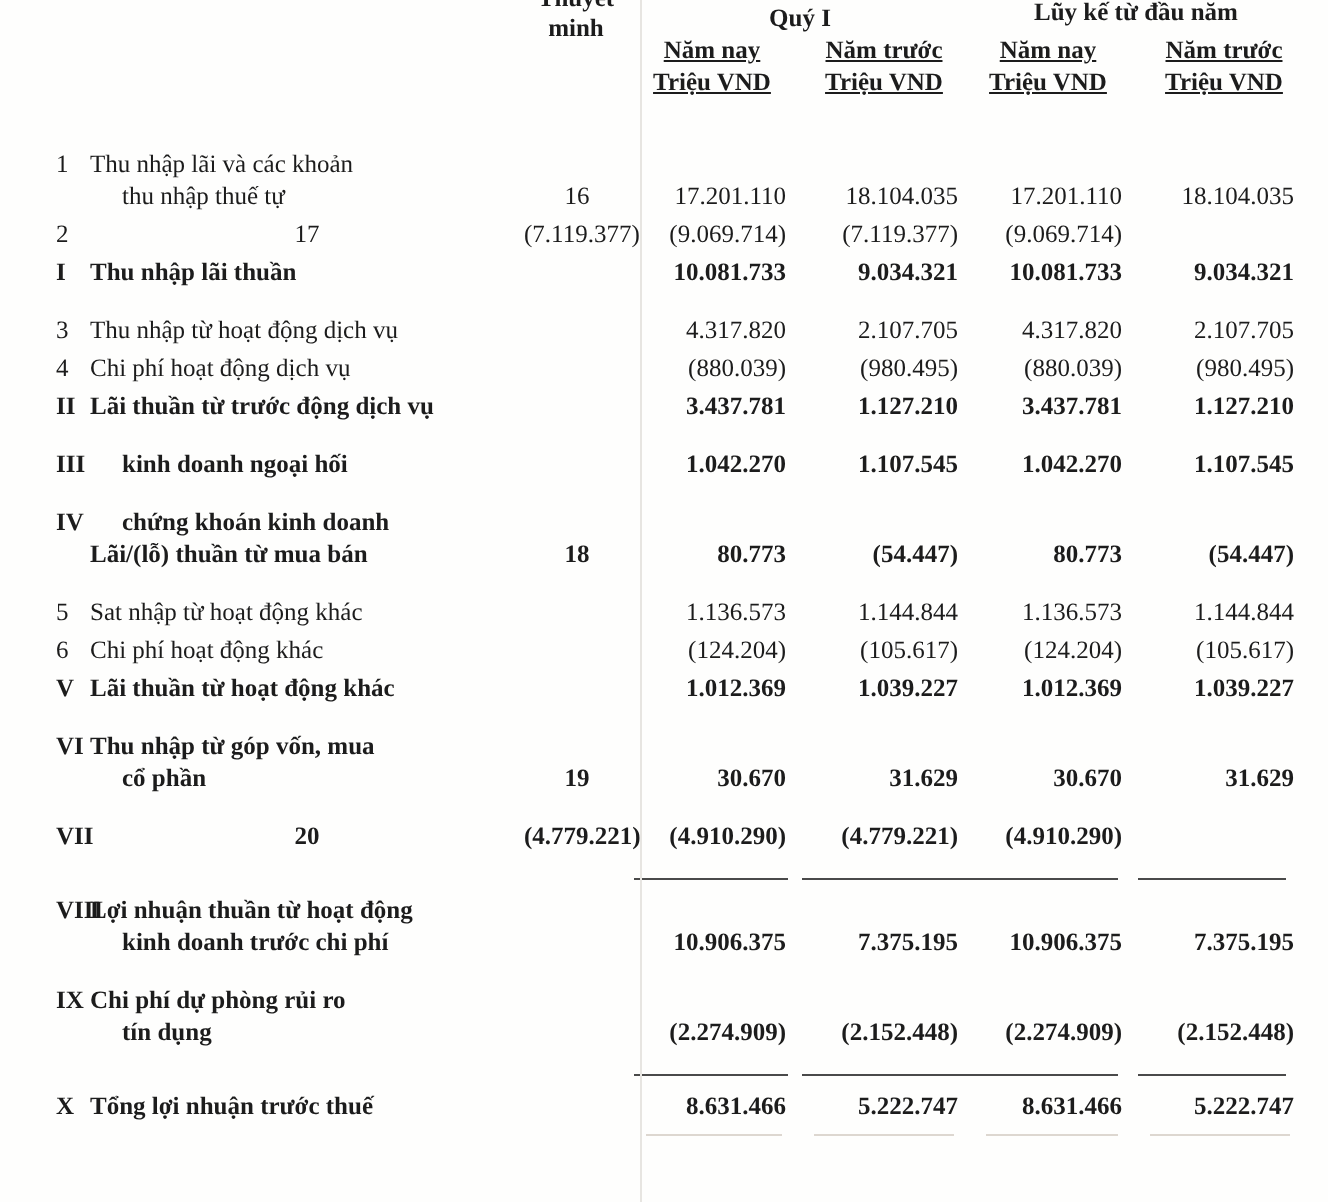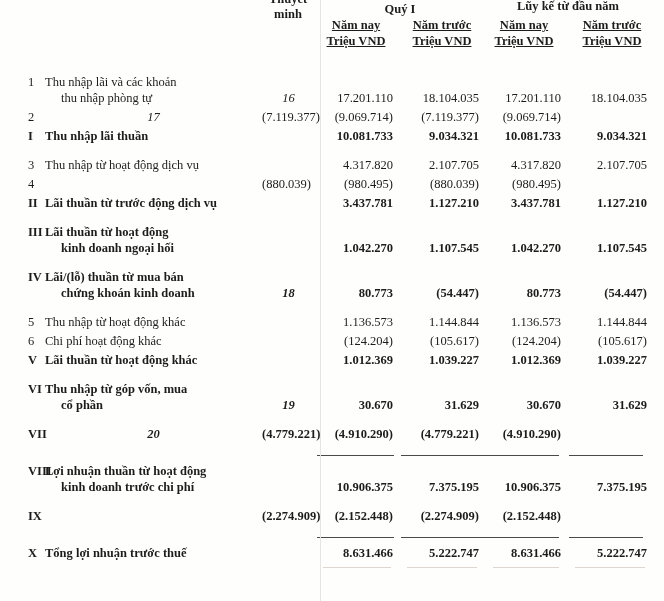--- a/index.html
+++ b/index.html
@@ -23,21 +23,21 @@
   .th-c3 { left:481px; width:86px; }
   .th-c4 { left:565px; width:94px; }
   .th-col .u { position:static; display:block;text-decoration:underline; }
 
   
   #tbody { padding-top:22px; }
   .cols { display:grid; grid-template-columns:45px 217px 53px 84px 86px 82px 86px; }
   .section { margin-bottom:13px; }
   .row { margin-bottom:3px; align-items:end; }
   .row .num   { align-self:start; padding-left:28px; }
-  .row .note  { align-self:end; text-align:center;font-style:italic; }
+  .row .note  { align-self:end; text-align:center; }
   .row .val   { align-self:end; text-align:right; padding-right:6px; white-space:nowrap; }
   .lline.indent { padding-left:16px; }
   .bold { font-weight:700; }
 
   
   .rule-row { margin:3px 0 7px; }
   .rspace { grid-column:1/4; }
   .seg { height:0; border-top:1.5px solid #4a4a4a; margin:0 5px 0 2px; }
   .seg1 { grid-column:4; }
   .seg2 { grid-column:5/7; margin-right:8px; }
@@ -75,21 +75,21 @@
     <span class="u">Triệu VND</span>
   </div>
 </div>
 
 <div id="tbody">
     <div class="section">
       <div class="cols row">
         <div class="cell num">1</div>
         <div class="cell label">
           <div class="lline">Thu nhập lãi và các khoản</div>
-          <div class="lline indent">thu nhập phòng tự</div>
+          <div class="lline indent">thu nhập thuế tự</div>
         </div>
         <div class="cell note">16</div>
         <div class="cell val">17.201.110</div>
         <div class="cell val">18.104.035</div>
         <div class="cell val">17.201.110</div>
         <div class="cell val">18.104.035</div>
       </div>
       <div class="cols row">
         <div class="cell num">2</div>
         <div class="cell note">17</div>
@@ -117,20 +117,23 @@
           <div class="lline">Thu nhập từ hoạt động dịch vụ</div>
         </div>
         <div class="cell note"></div>
         <div class="cell val">4.317.820</div>
         <div class="cell val">2.107.705</div>
         <div class="cell val">4.317.820</div>
         <div class="cell val">2.107.705</div>
       </div>
       <div class="cols row">
         <div class="cell num">4</div>
+        <div class="cell label">
+          <div class="lline">Chi phí hoạt động dịch vụ</div>
+        </div>
         <div class="cell note"></div>
         <div class="cell val">(880.039)</div>
         <div class="cell val">(980.495)</div>
         <div class="cell val">(880.039)</div>
         <div class="cell val">(980.495)</div>
       </div>
       <div class="cols row bold">
         <div class="cell num">II</div>
         <div class="cell label">
           <div class="lline">Lãi thuần từ trước động dịch vụ</div>
@@ -139,49 +142,48 @@
         <div class="cell val">3.437.781</div>
         <div class="cell val">1.127.210</div>
         <div class="cell val">3.437.781</div>
         <div class="cell val">1.127.210</div>
       </div>
     </div>
     <div class="section">
       <div class="cols row bold">
         <div class="cell num">III</div>
         <div class="cell label">
-          <div class="lline">Lãi thuần từ hoạt động</div>
           <div class="lline indent">kinh doanh ngoại hối</div>
         </div>
         <div class="cell note"></div>
         <div class="cell val">1.042.270</div>
         <div class="cell val">1.107.545</div>
         <div class="cell val">1.042.270</div>
         <div class="cell val">1.107.545</div>
       </div>
     </div>
     <div class="section">
       <div class="cols row bold">
         <div class="cell num">IV</div>
         <div class="cell label">
+          <div class="lline indent">chứng khoán kinh doanh</div>
           <div class="lline">Lãi/(lỗ) thuần từ mua bán</div>
-          <div class="lline indent">chứng khoán kinh doanh</div>
         </div>
         <div class="cell note">18</div>
         <div class="cell val">80.773</div>
         <div class="cell val">(54.447)</div>
         <div class="cell val">80.773</div>
         <div class="cell val">(54.447)</div>
       </div>
     </div>
     <div class="section">
       <div class="cols row">
         <div class="cell num">5</div>
         <div class="cell label">
-          <div class="lline">Thu nhập từ hoạt động khác</div>
+          <div class="lline">Sat nhập từ hoạt động khác</div>
         </div>
         <div class="cell note"></div>
         <div class="cell val">1.136.573</div>
         <div class="cell val">1.144.844</div>
         <div class="cell val">1.136.573</div>
         <div class="cell val">1.144.844</div>
       </div>
       <div class="cols row">
         <div class="cell num">6</div>
         <div class="cell label">
@@ -245,20 +247,24 @@
         <div class="cell note"></div>
         <div class="cell val">10.906.375</div>
         <div class="cell val">7.375.195</div>
         <div class="cell val">10.906.375</div>
         <div class="cell val">7.375.195</div>
       </div>
     </div>
     <div class="section">
       <div class="cols row bold">
         <div class="cell num">IX</div>
+        <div class="cell label">
+          <div class="lline">Chi phí dự phòng rủi ro</div>
+          <div class="lline indent">tín dụng</div>
+        </div>
         <div class="cell note"></div>
         <div class="cell val">(2.274.909)</div>
         <div class="cell val">(2.152.448)</div>
         <div class="cell val">(2.274.909)</div>
         <div class="cell val">(2.152.448)</div>
       </div>
     </div>
     <div class="section">
       <div class="cols rule-row">
         <div class="rspace"></div>

